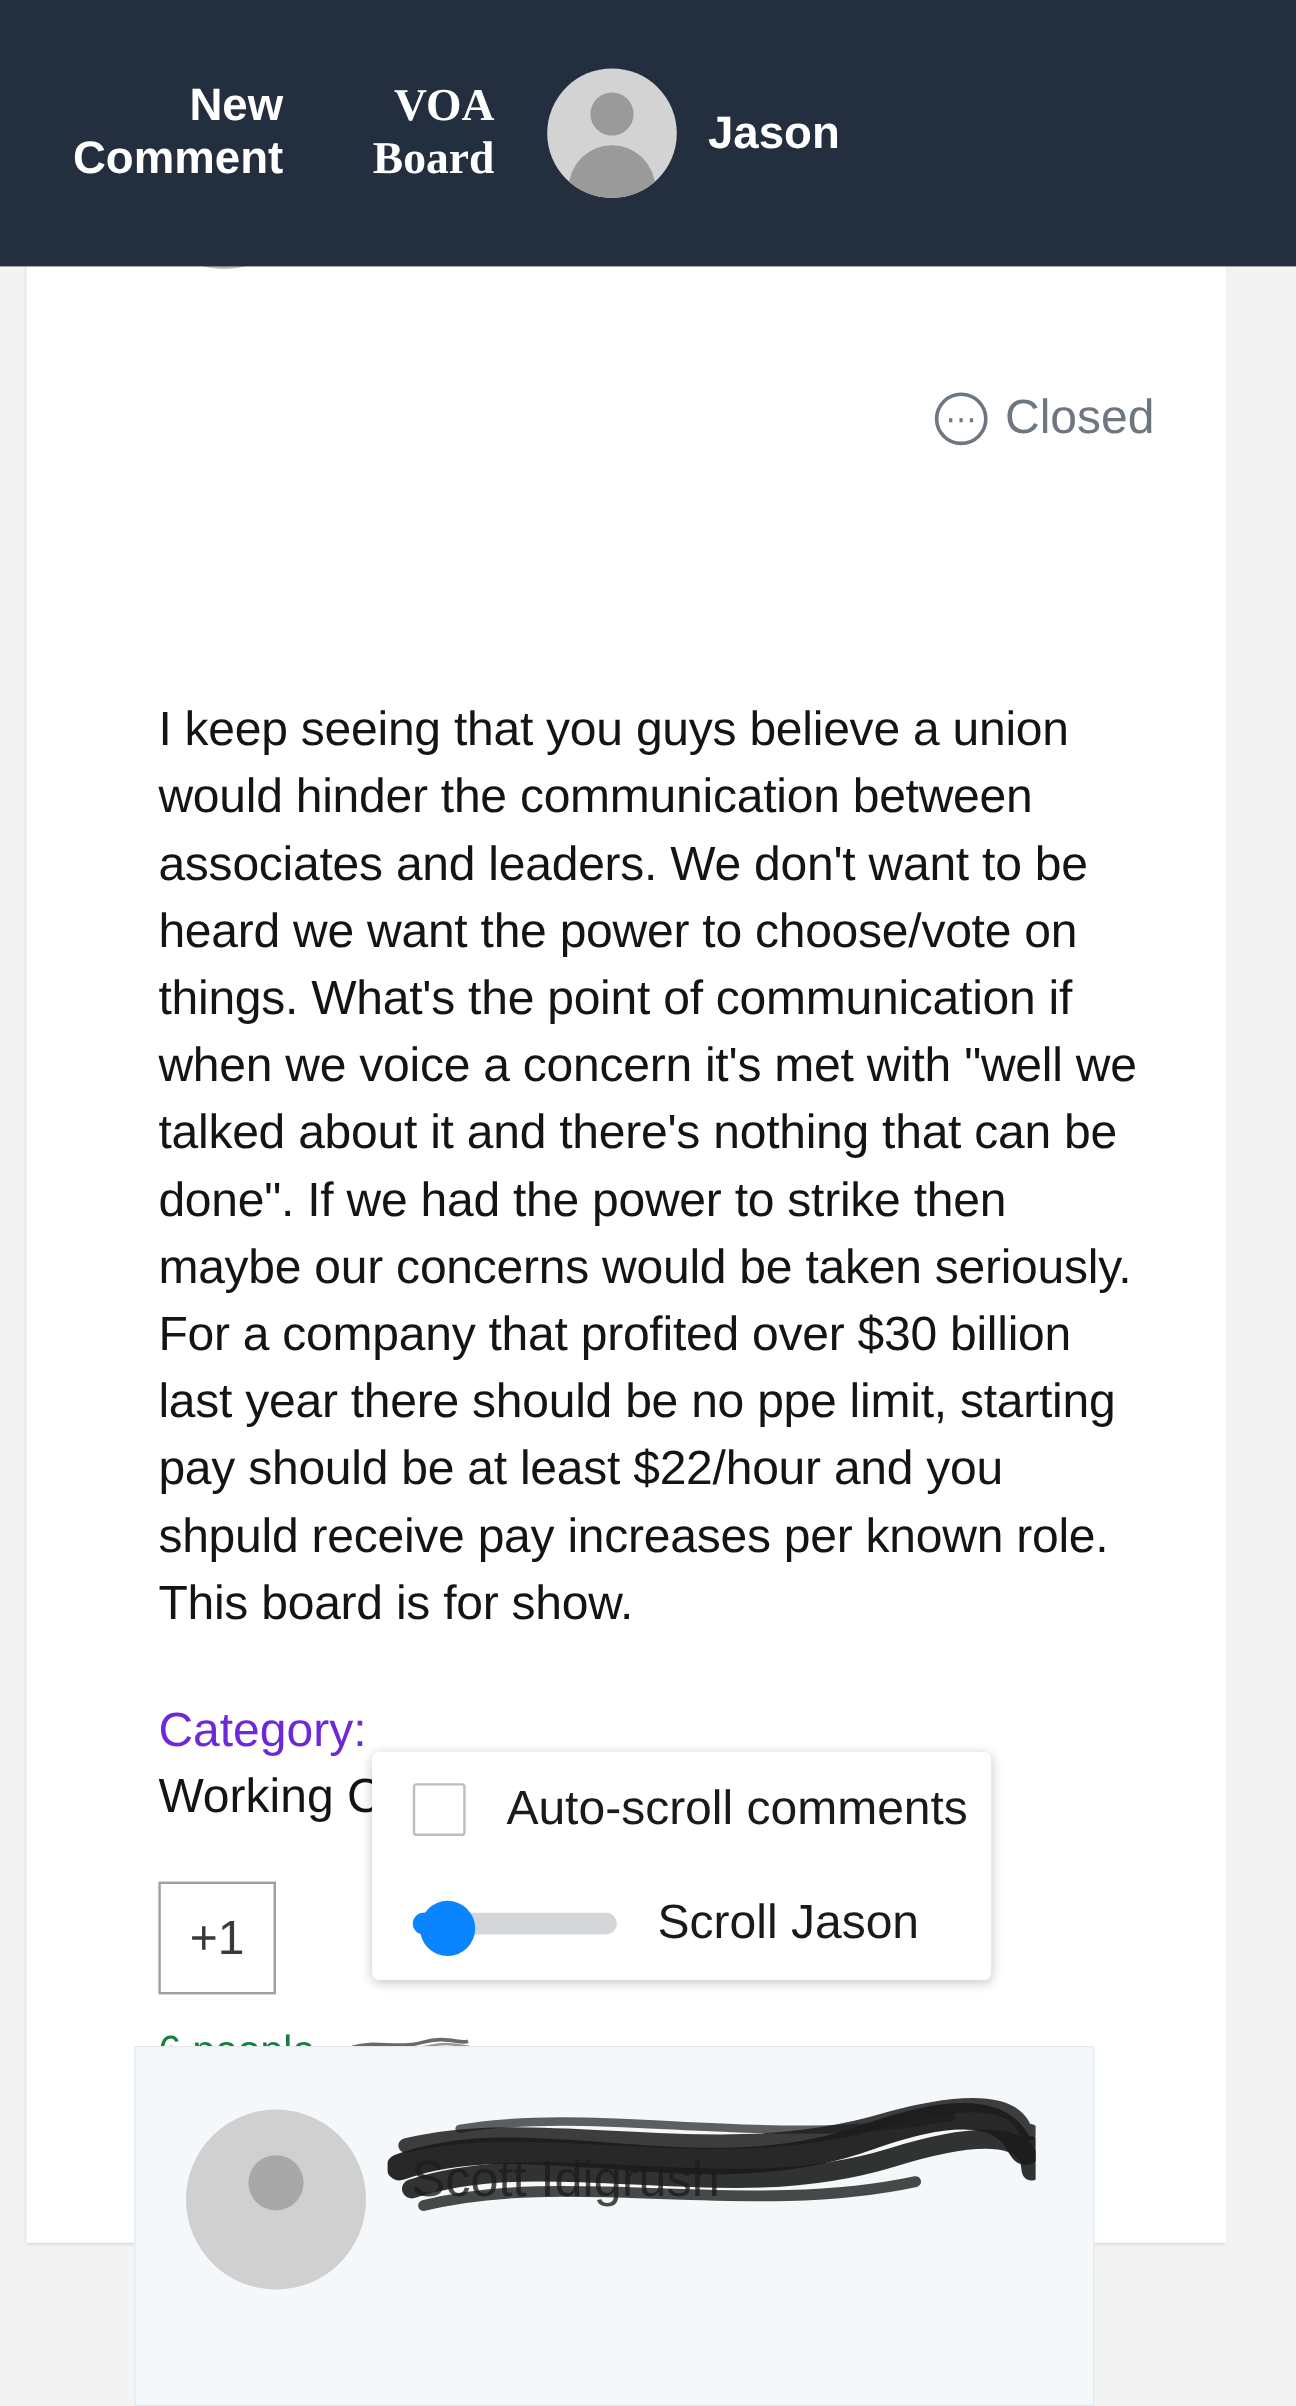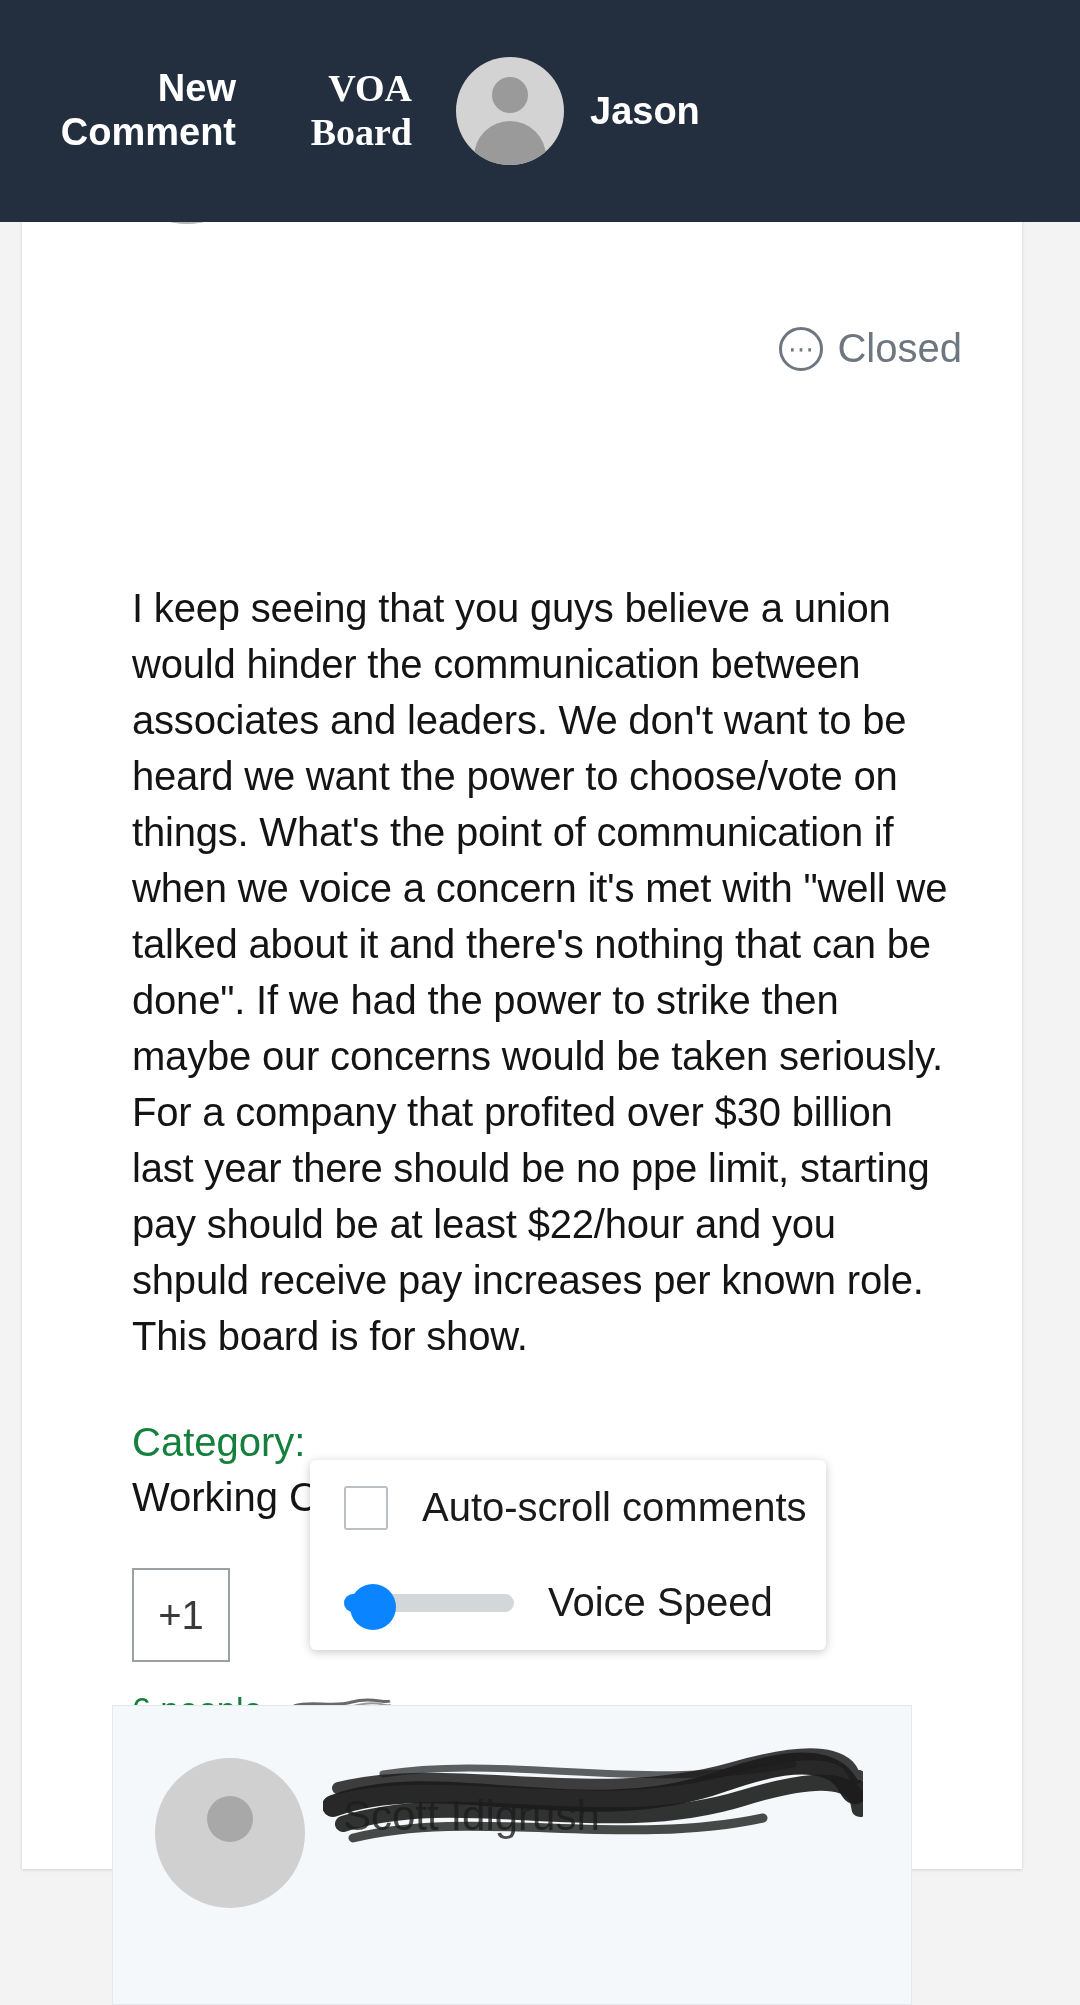--- a/index.html
+++ b/index.html
@@ -211,21 +211,21 @@
   .post-body {
     padding: 290px 70px 0 110px;
     font-size: 40px;
     line-height: 56px;
     color: #141414;
     letter-spacing: -0.2px;
   }
   .category-label {
     padding: 56px 0 0 110px;
     font-size: 40px;
-    color: #15803d;
+    color: #6d28d9;
   }
   .category-value {
     padding: 10px 0 0 110px;
     font-size: 40px;
     color: #141414;
   }
 
   .vote-area {
     position: relative;
     margin: 48px 0 0 110px;
@@ -433,21 +433,21 @@
   <div class="popup-row">
     <div class="checkbox"></div>
     <div class="popup-label">Auto-scroll comments</div>
   </div>
   <div class="popup-row">
     <div class="slider-wrap">
       <div class="slider-track"></div>
       <div class="slider-fill"></div>
       <div class="slider-thumb"></div>
     </div>
-    <div class="slider-label">Voice Speed</div>
+    <div class="slider-label">Scroll Jason</div>
   </div>
 </div>
 
 <div class="header">
 
   <div class="nav-link nav-newcomment">New Comment</div>
   <div class="nav-link nav-voaboard">VOA Board</div>
 
   <div class="avatar-header">
     <div class="head"></div>

